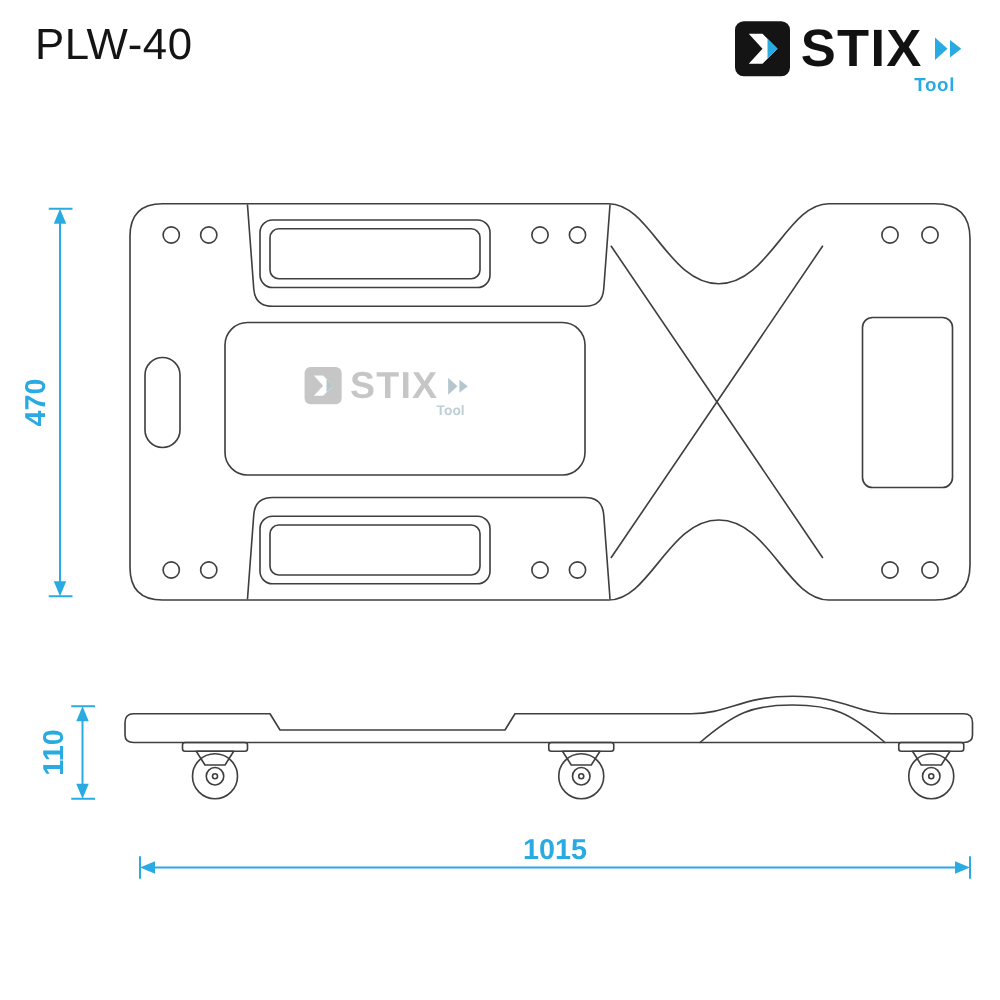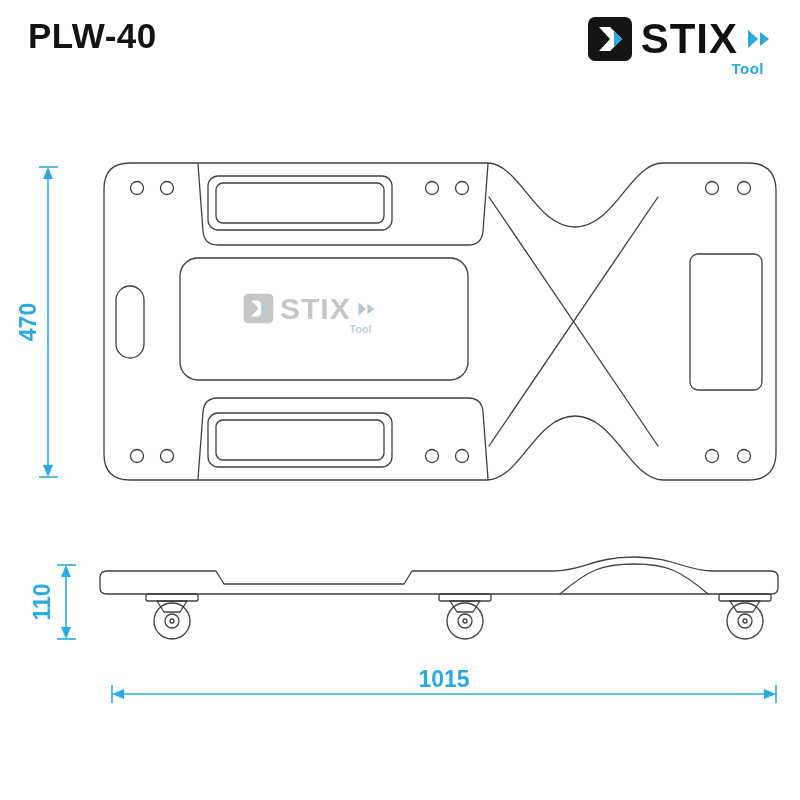--- a/index.html
+++ b/index.html
@@ -2,21 +2,21 @@
 <html><head>
 <meta charset="utf-8">
 <style>
   html,body{margin:0;padding:0;background:#fff;}
   .page{
     position:relative;width:800px;height:800px;background:#ffffff;overflow:hidden;
     font-family:"Liberation Sans",sans-serif;
   }
   .page-title{
     position:absolute;left:28px;top:16px;margin:0;
-    font-size:35px;font-weight:bold;color:#141414;letter-spacing:.5px;
+    font-size:35px;font-weight:normal;color:#141414;letter-spacing:.5px;
   }
   .drawing-svg{position:absolute;left:0;top:0;}
   
   .logo{position:absolute;right:26px;top:16px;display:flex;flex-direction:column;align-items:flex-end;}
   .logo-row{display:flex;align-items:center;gap:8px;}
   .logo-name{font-size:42px;font-weight:800;color:#111;letter-spacing:1px;line-height:1;}
   .logo-sub{font-size:15px;font-weight:bold;color:#29abe2;margin-top:-2px;padding-right:10px;letter-spacing:.5px;}
   
   .watermark{position:absolute;left:243px;top:293px;display:flex;flex-direction:column;align-items:flex-end;opacity:.95;}
   .wm-row{display:flex;align-items:center;gap:6px;}

